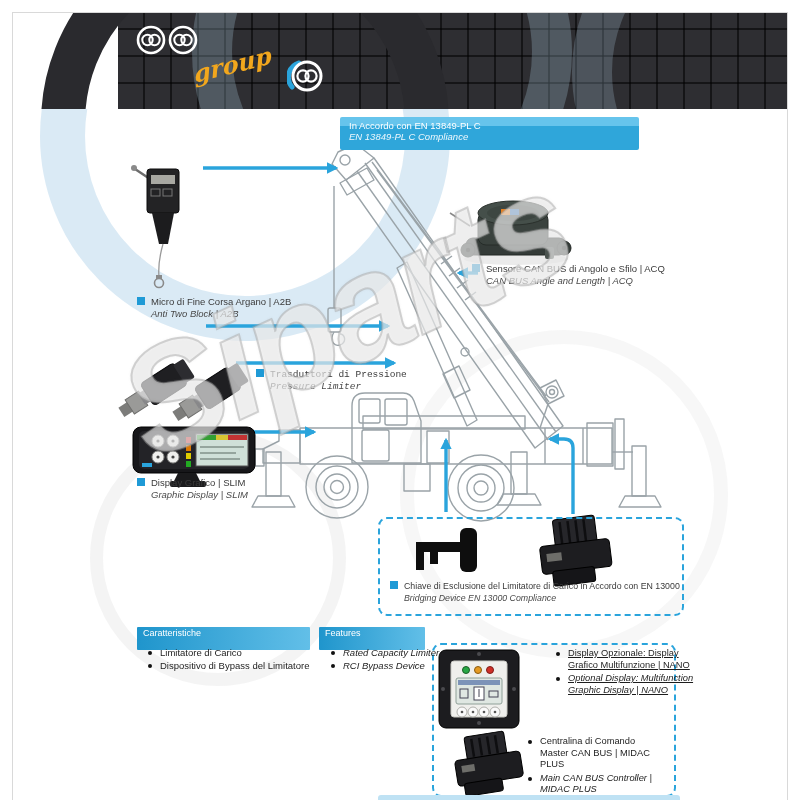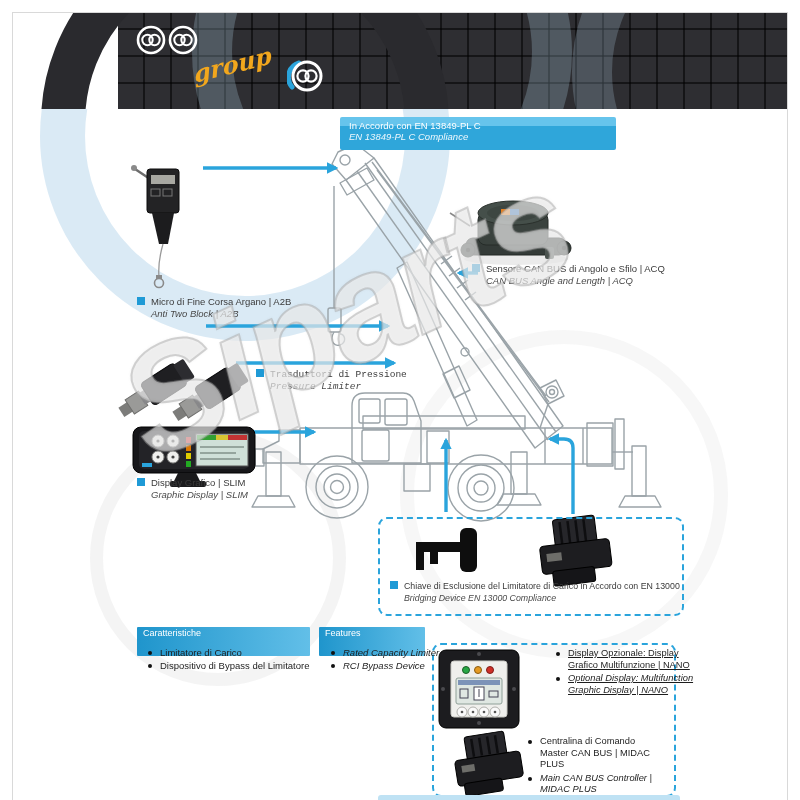--- a/index.html
+++ b/index.html
@@ -32,21 +32,21 @@
   .logo{position:absolute;left:136px;top:25px;z-index:3;display:flex;align-items:center;gap:2px;}
   .logo .brand{color:#fff;font-weight:bold;font-size:33px;letter-spacing:1px;line-height:30px;}
   .group-script{position:absolute;left:193px;top:50px;z-index:3;color:#f2a71d;
     font-family:"DejaVu Serif", serif;font-style:italic;font-weight:bold;font-size:24px;
     transform:rotate(-14deg) skewX(-8deg);}
   .title-block{position:absolute;left:287px;top:57px;z-index:3;display:flex;align-items:center;gap:10px;}
   .title-it{font-weight:bold;font-size:15px;color:#fff;white-space:nowrap;}
   .title-en{font-weight:bold;font-style:italic;font-size:14px;color:#dde6ec;white-space:nowrap;}
 
   
-  .banner{position:absolute;left:340px;top:117px;width:276px;height:33px;z-index:3;
+  .banner{position:absolute;left:340px;top:117px;width:299px;height:33px;z-index:3;
     background:linear-gradient(180deg,#66c4ec 0%,#66c4ec 26%,#2fa6da 27%,#2fa6da 100%);
     border-radius:2px;padding:3px 0 0 9px;box-sizing:border-box;}
   .banner .l1{font-size:9.5px;color:#fff;}
   .banner .l2{font-size:9.5px;color:#eef8fd;font-style:italic;}
 
   
   .diagram{position:absolute;left:0;top:0;z-index:2;}
 
   
   .lbl{position:absolute;z-index:4;font-size:9.5px;color:#3a3a3a;line-height:12px;white-space:nowrap;}
@@ -54,21 +54,21 @@
   .lbl .en{display:block;margin-left:14px;font-style:italic;color:#4a4a4a;}
   .lbl-sm{font-size:8.8px;}
 
   
   .dash{position:absolute;border:2px dashed #2aa4dc;border-radius:9px;z-index:3;background:transparent;}
   .box-key{left:378px;top:517px;width:302px;height:95px;}
   .box-opt{left:432px;top:643px;width:240px;height:150px;}
   .bottom-sliver{position:absolute;left:378px;top:795px;width:302px;height:6px;background:#bfe2f4;border-radius:3px 3px 0 0;z-index:3;}
 
   
-  .feat-bar{position:absolute;height:29px;z-index:4;color:#fff;font-size:9px;line-height:13px;
+  .feat-bar{position:absolute;height:23px;z-index:4;color:#fff;font-size:9px;line-height:13px;
     padding-left:6px;box-sizing:border-box;border-radius:1px;
     background:linear-gradient(90deg,#1f95cc,#62bfe8);}
   .bar-it{left:137px;top:627px;width:173px;}
   .bar-en{left:319px;top:627px;width:106px;}
   .feat-list{position:absolute;z-index:4;font-size:9.5px;color:#1d1d1d;}
   .feat-list.en{font-style:italic;}
   .feat-row{display:flex;align-items:flex-start;line-height:12px;margin-bottom:1px;}
   .dot{width:4px;height:4px;border-radius:50%;background:#111;margin:4px 8px 0 0;flex:none;}
 
   

